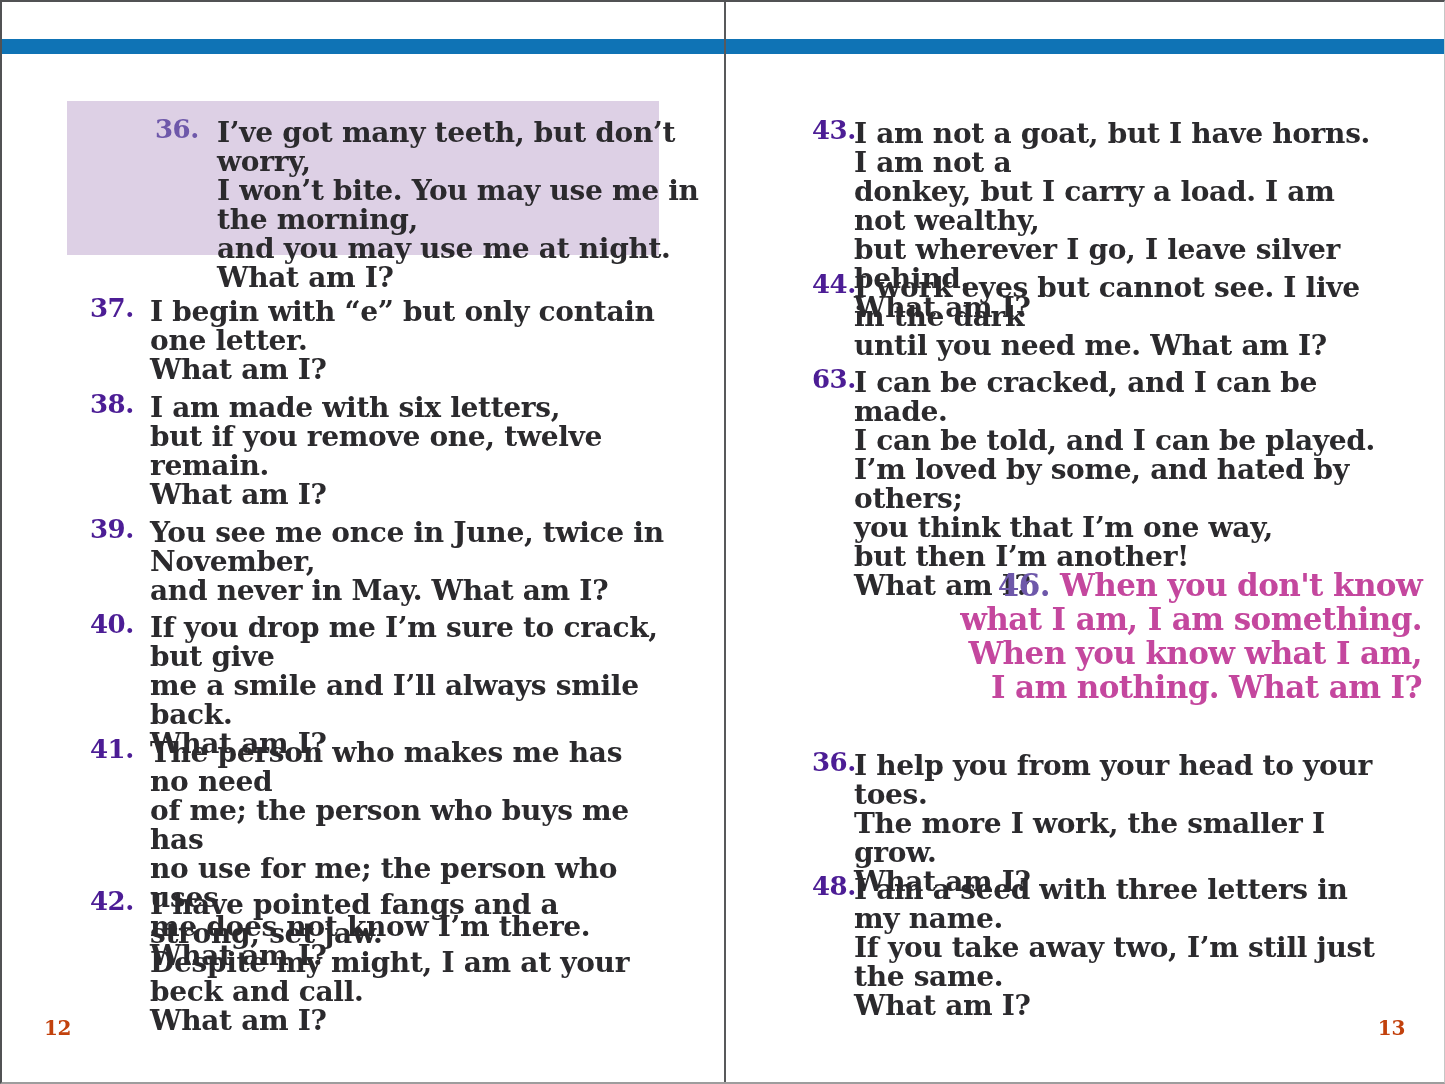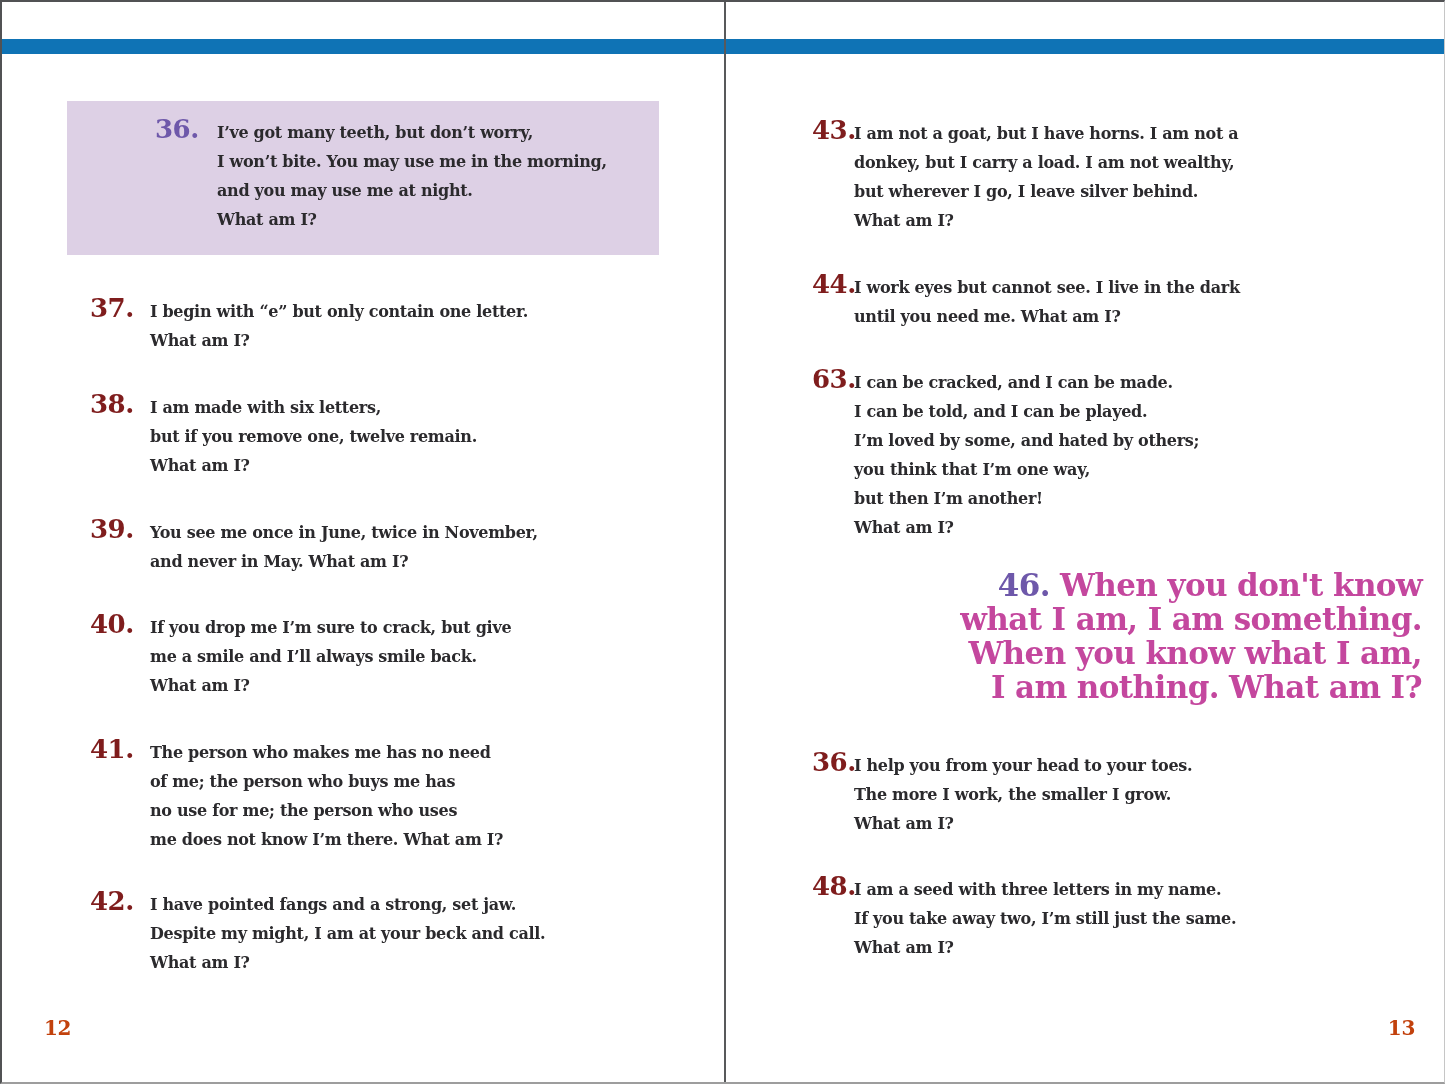--- a/index.html
+++ b/index.html
@@ -25,28 +25,28 @@
     position:absolute;left:722px;top:0;width:2px;height:100%;
     background:#58595b;z-index:2;
   }
   .page{position:absolute;top:0;height:100%;z-index:3;}
   .page-left{left:0;width:722px;}
   .page-right{left:724px;width:721px;}
   .riddle{position:absolute;width:580px;}
   .num{
     position:absolute;left:0;top:-3px;
     font-size:26px;line-height:29px;
-    color:#7f1d1d;
+    color:#4c1d95;
     letter-spacing:-0.5px;
   }
   .num-purple{color:#6e58aa;}
   .rtext{
     margin-left:60px;
     white-space:pre-line;
-    font-size:16px;line-height:29px;
+    font-size:28px;line-height:29px;
     letter-spacing:-0.3px;
   }
   .hl-box{
     position:absolute;left:65px;top:99px;width:592px;height:154px;
     background:#ddd0e5;
   }
   .hl-box .riddle{left:23px;top:17px;width:560px;}
   .hl-box .rtext{margin-left:62px;}
   
   .page-left .riddle{left:88px;}
@@ -61,21 +61,21 @@
     font-size:31px;line-height:34px;
     letter-spacing:-0.6px;
   }
   .feature .f-num{color:#6e58aa;}
   .f-rest{white-space:pre-line;}
   .page-num{
     position:absolute;bottom:42px;
     font-size:20px;color:#c2410c;letter-spacing:-0.3px;
   }
   .page-num-left{left:42px;}
-  .page-num-right{right:32px;margin-top:8px;}
+  .page-num-right{right:42px;margin-top:8px;}
 </style>
 </head>
 <body>
 
 <div class="sheet">
   <div class="top-bar"></div>
   <div class="divider"></div>
 
   <div class="page page-left">
 

